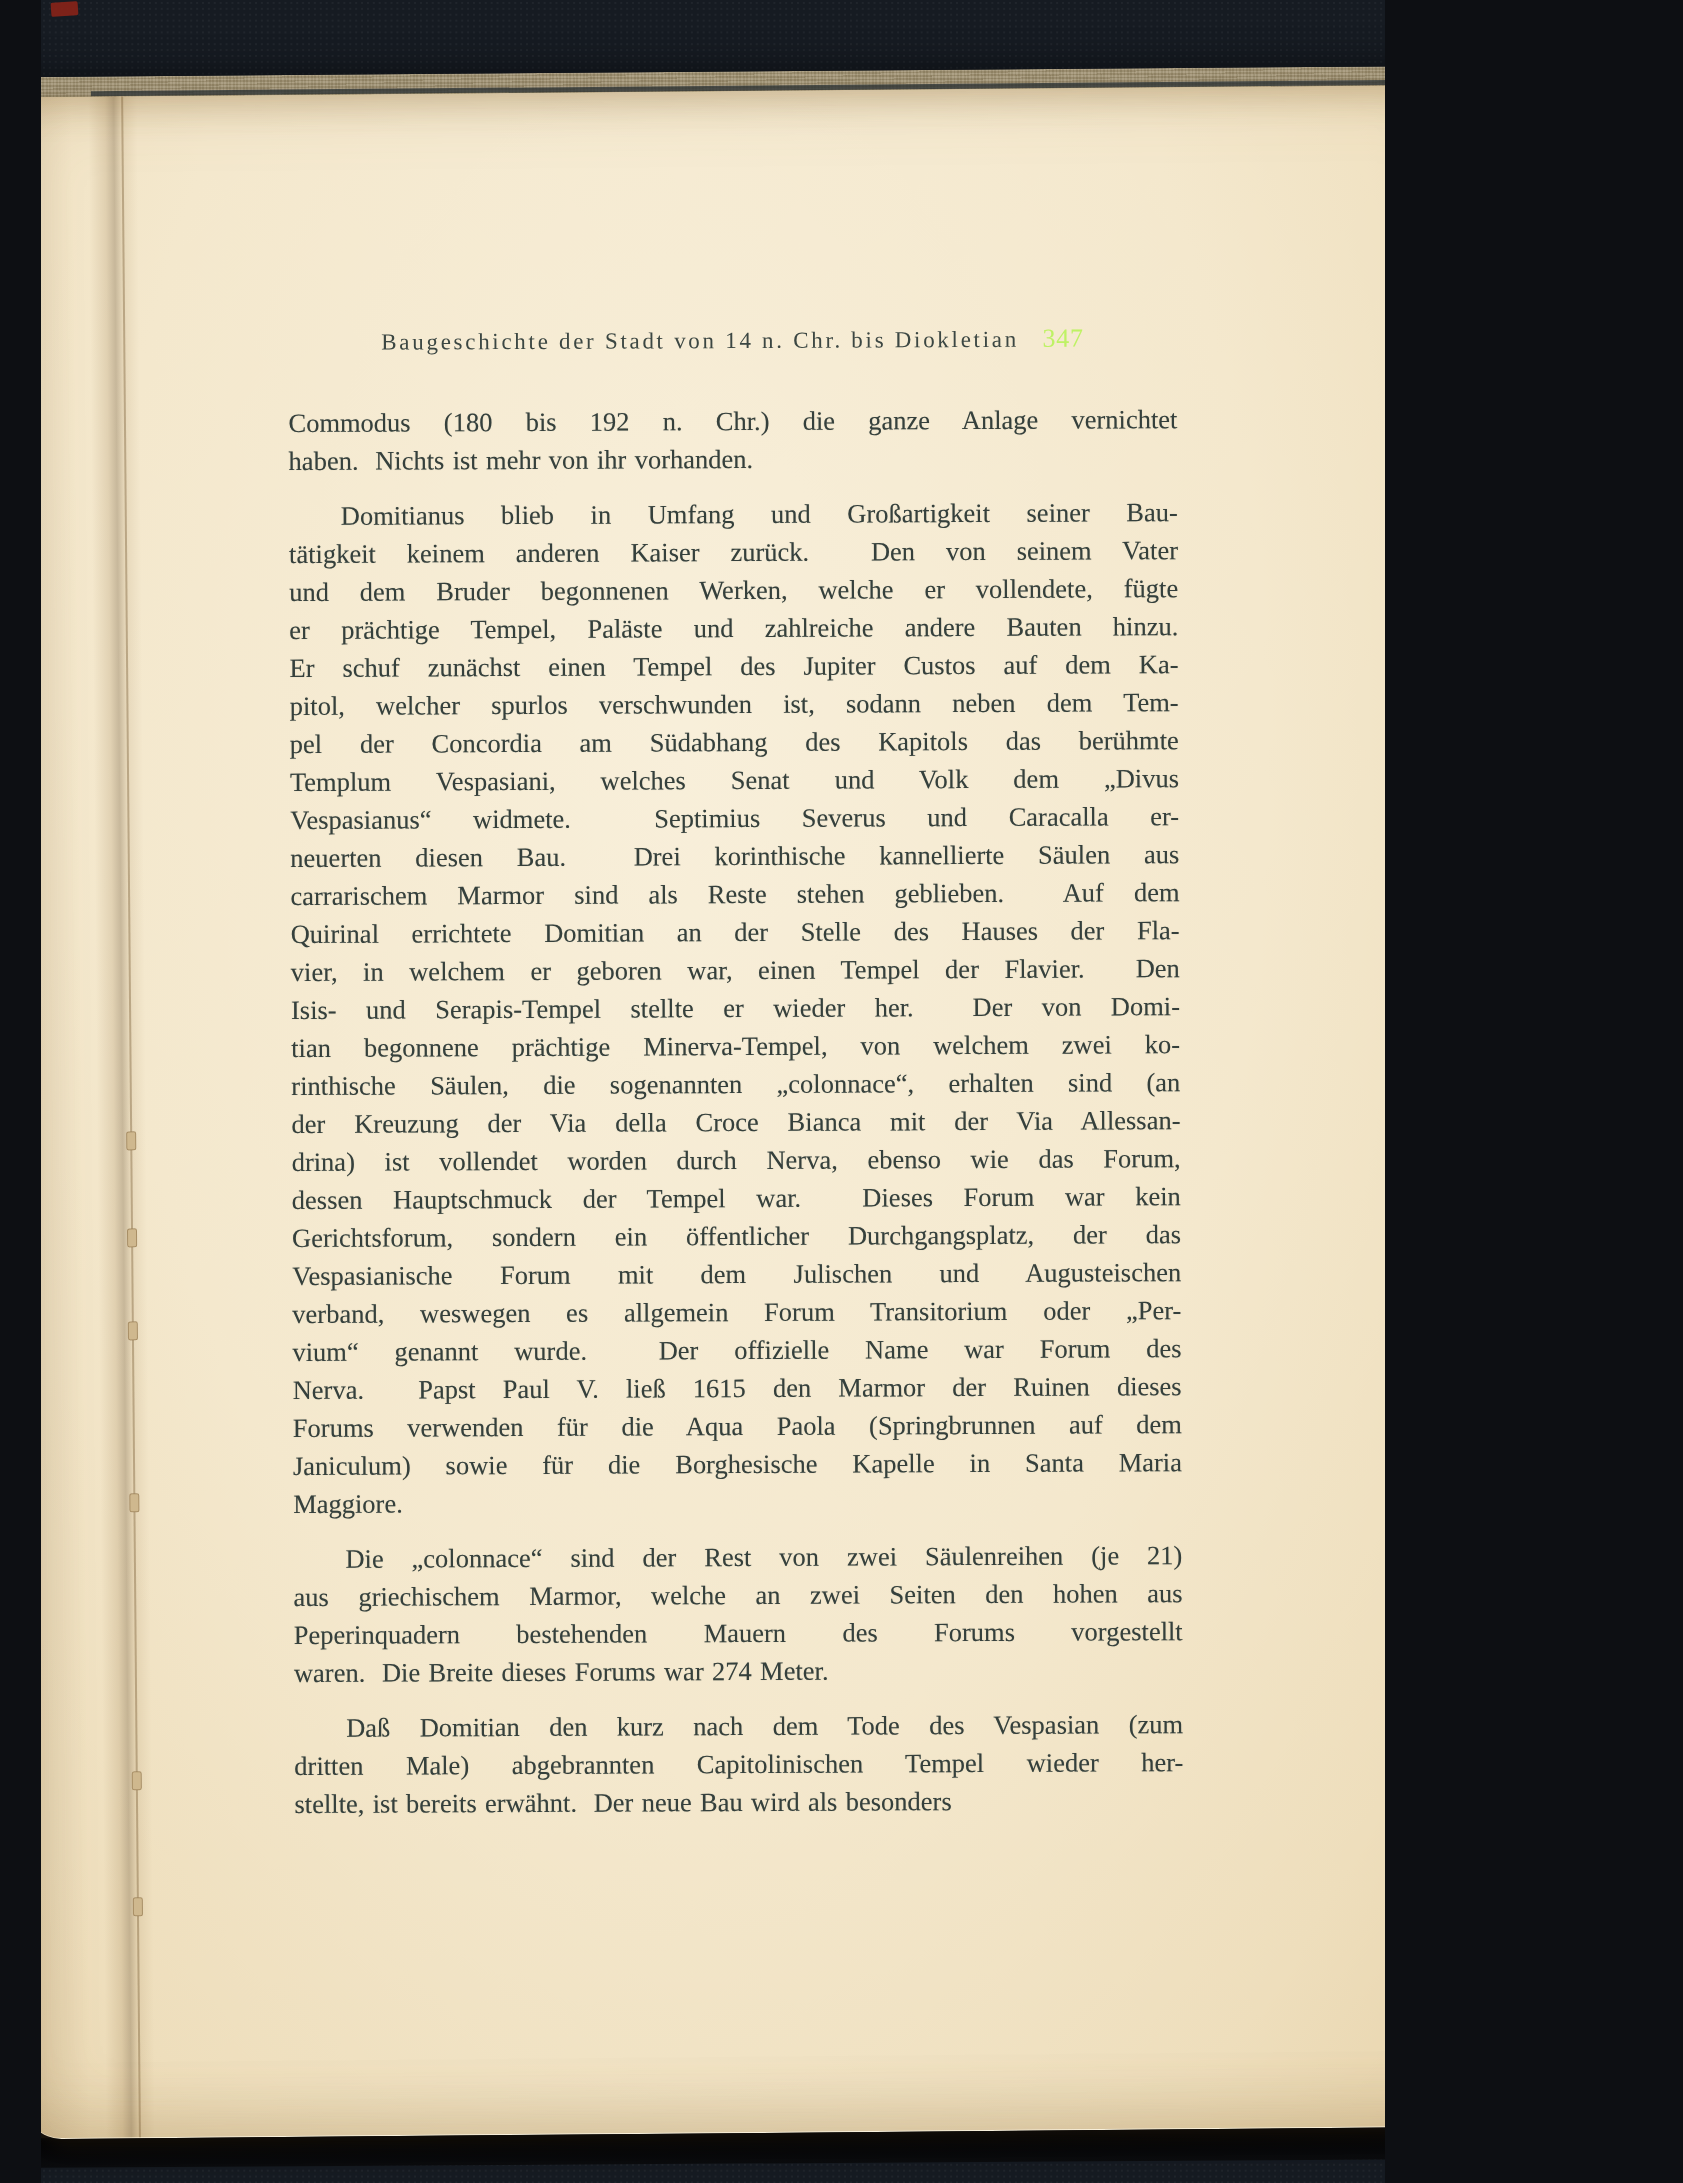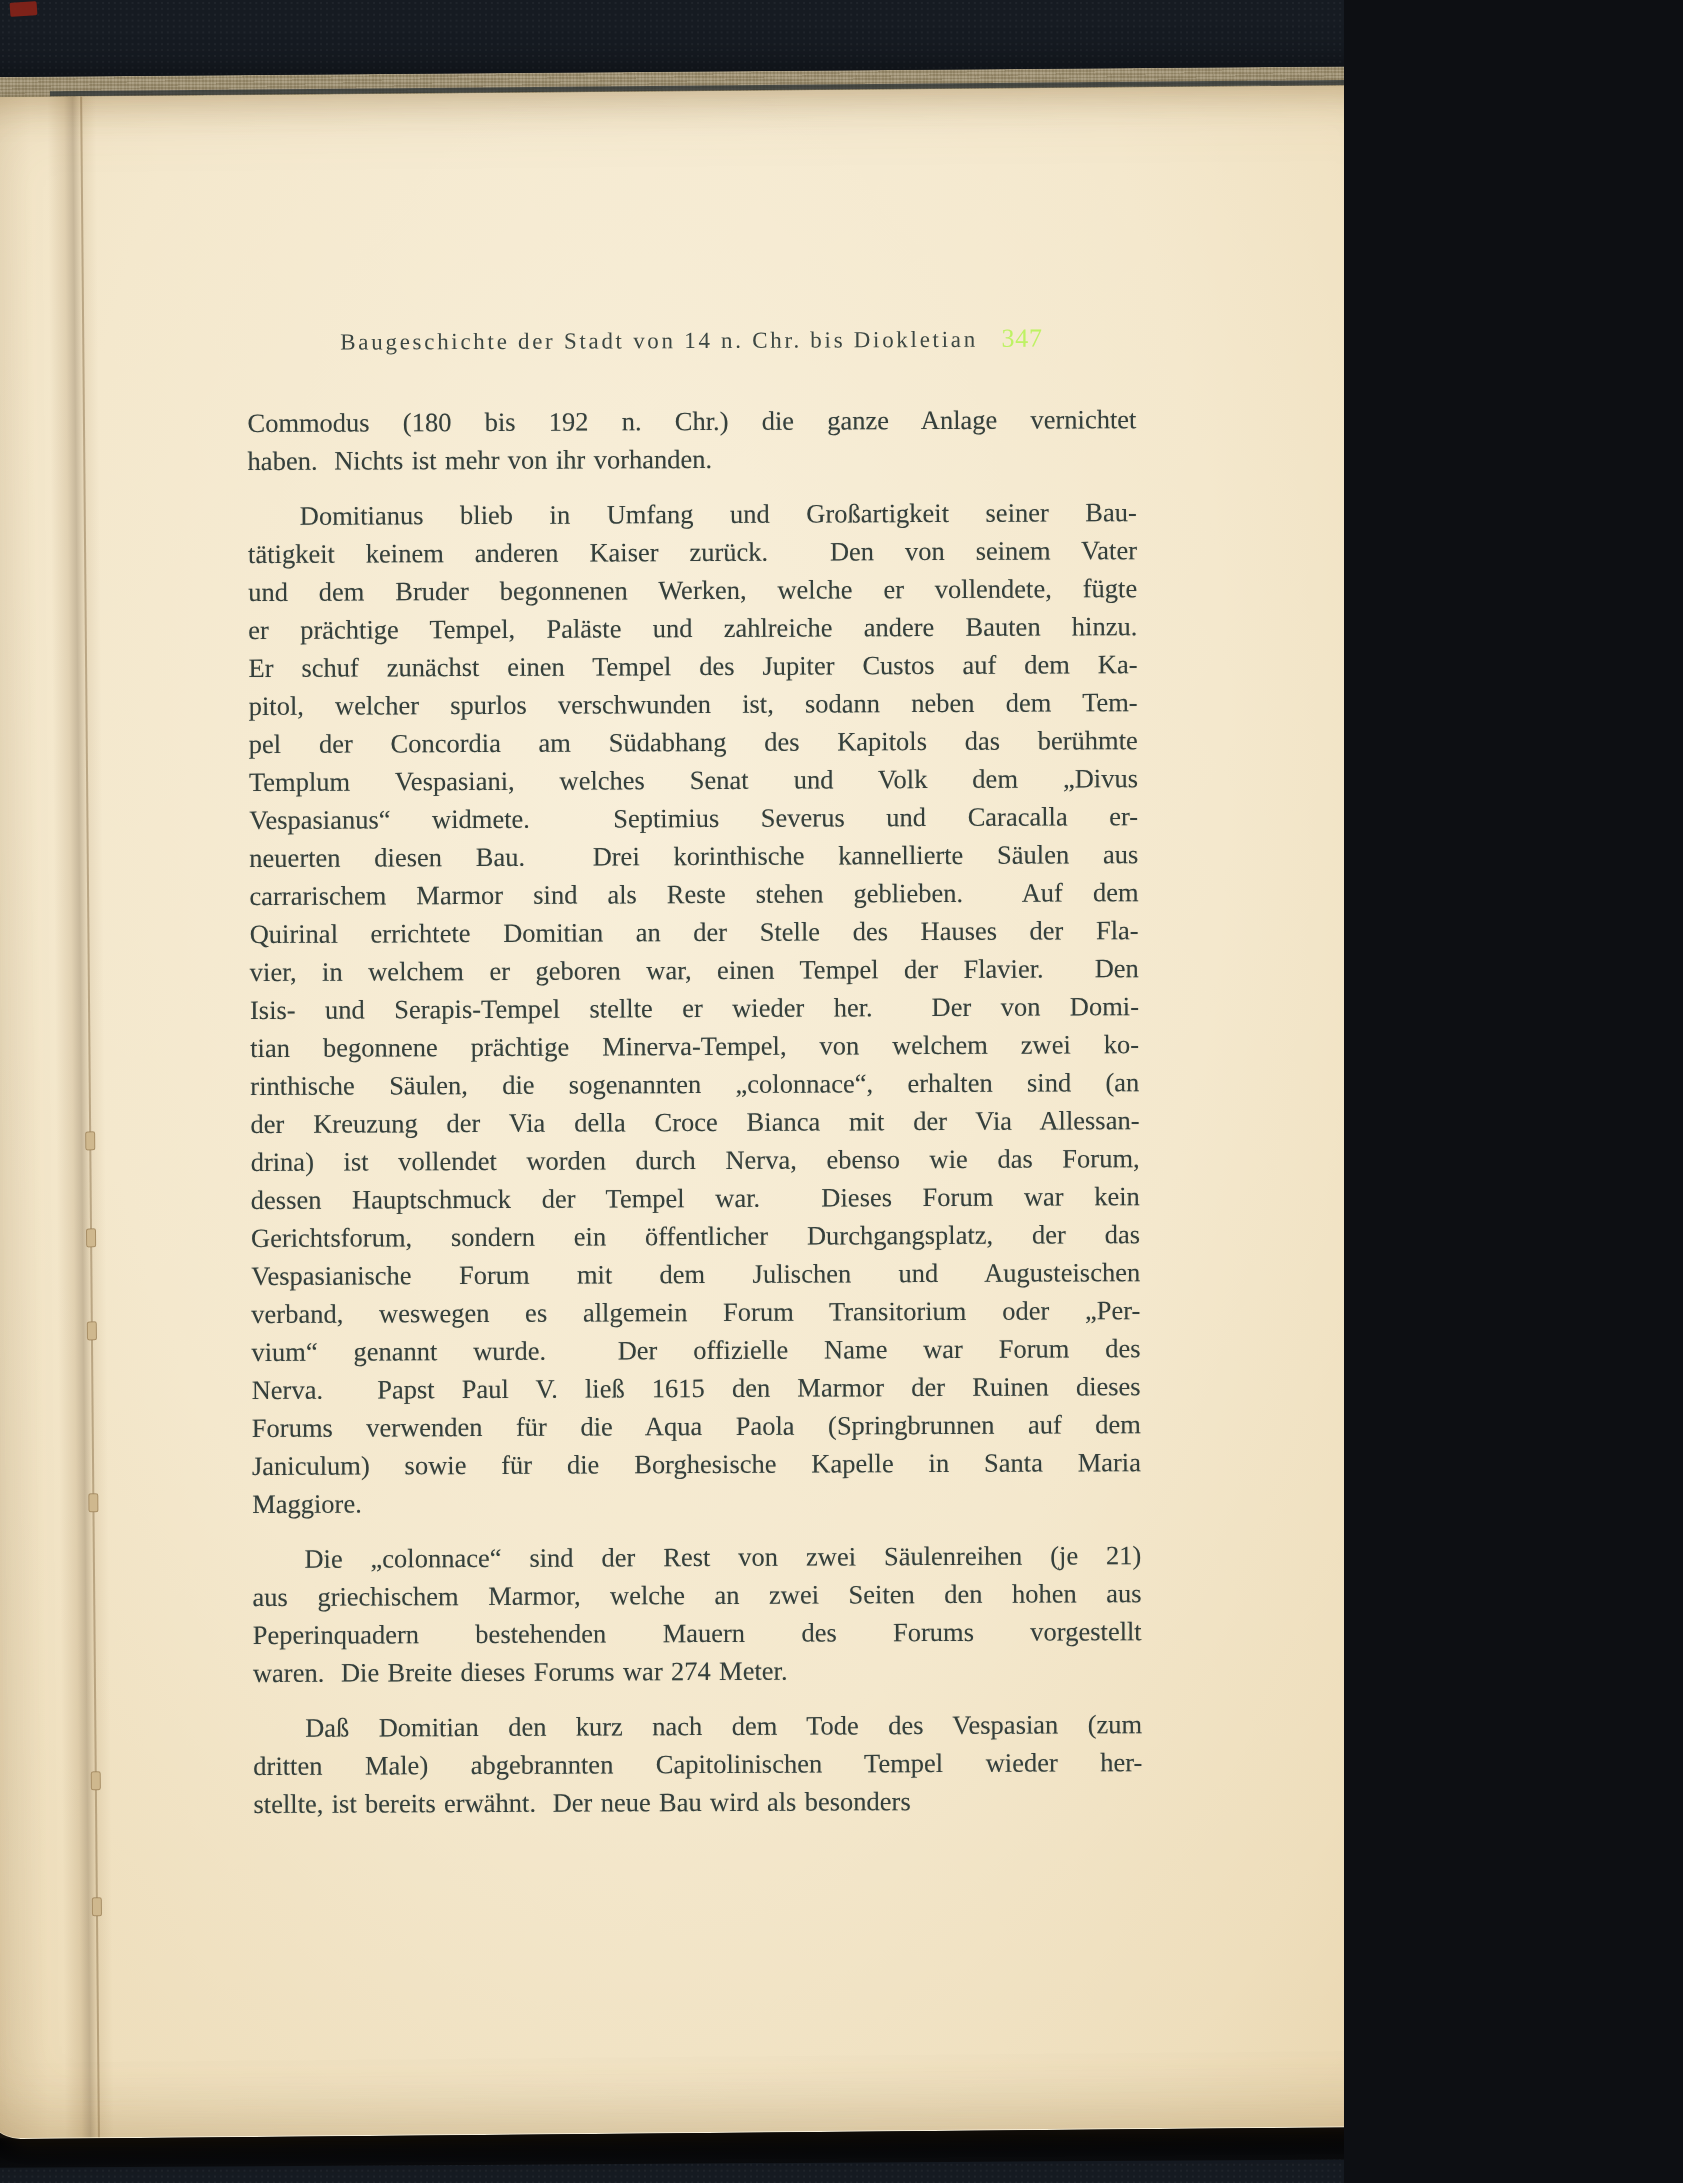--- a/index.html
+++ b/index.html
@@ -1,18 +1,18 @@
 <!DOCTYPE html>
 <html style="font-size:13.5px"><head>
 <meta charset="utf-8">
 <style>
   html,body{margin:0;padding:0;background:#0d0f13;}
   #scene{position:relative;width:1344px;height:2183px;overflow:hidden;
          background:#161b22;
-         font-family:"Liberation Serif",serif;}
+         font-family:"Liberation Serif",serif;margin-left:41px;}
   
   #scene .noise{position:absolute;inset:0;
       background-image:radial-gradient(rgba(255,255,255,.045) 0.8px, transparent 1.3px);
       background-size:5.9px 5.9px;z-index:0;}
   
   .red-mark{position:absolute;left:10px;top:1.7px;width:27px;height:14.3px;
       background:#8f2318;opacity:.85;transform:rotate(-4deg);border-radius:1.7px;z-index:1;}
   
   .cover{position:absolute;left:-50px;top:71px;width:1620px;height:2072px;
       background-color:#a09272;

